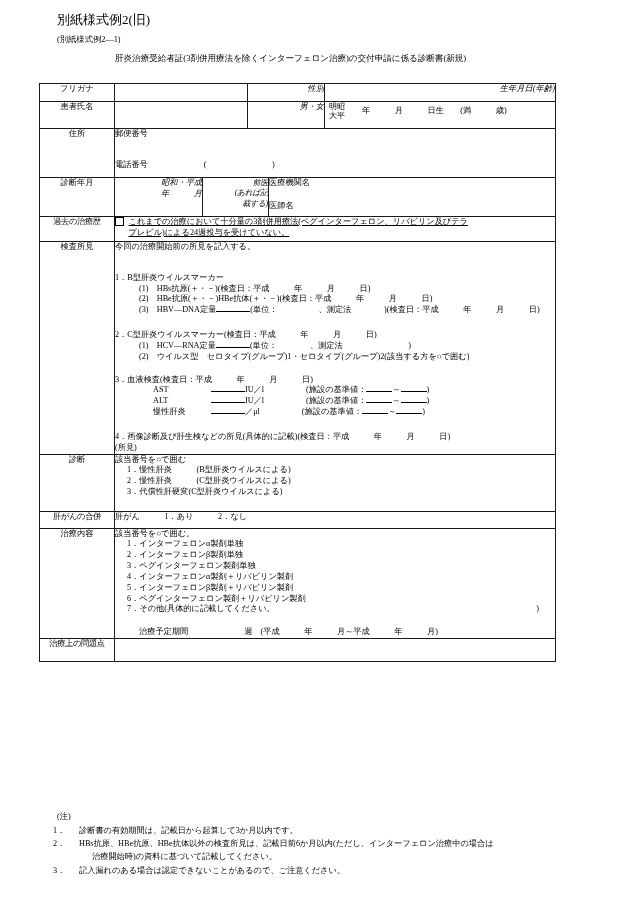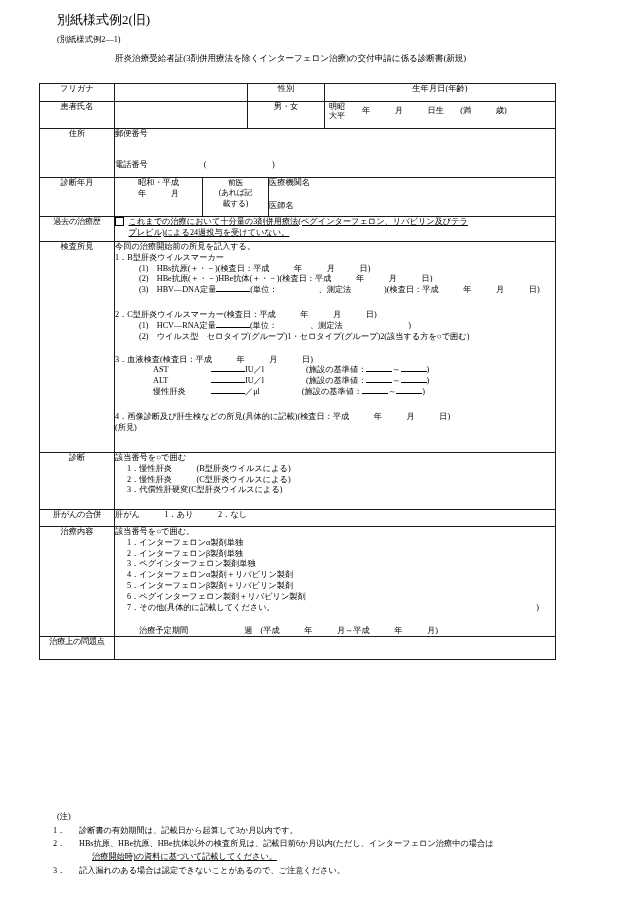--- a/index.html
+++ b/index.html
@@ -51,21 +51,21 @@
     font-size: 8.2px;
     line-height: 1.32;
   }
   .lbl {
     text-align: center;
     vertical-align: middle;
     font-size: 8.2px;
     letter-spacing: 0.1px;
   }
   .lbl-tight { letter-spacing: -0.3px; }
-  .ctr { text-align: center; }
+  .ctr { text-align: right; font-style: italic; }
   .mid { vertical-align: middle; }
   .cell-body { padding: 3px 6px 3px 7px; }
   .u { text-decoration: underline; }
   .blank-u {
     display: inline-block;
     border-bottom: 0.8px solid #000;
     width: 34px;
     vertical-align: baseline;
   }
   .blank-u.sm { width: 26px; }
@@ -94,21 +94,21 @@
     line-height: 1.55;
   }
   .notes .n-hd { margin-bottom: 1px; }
   .notes ol { margin: 0; padding: 0; list-style: none; }
   .notes li {
     padding-left: 22px;
     text-indent: -13px;
     margin-bottom: 1px;
   }
   .notes li .num { display: inline-block; width: 13px; }
-  .notes li .cont { display: block; padding-left: 13px; text-indent: 0; text-decoration: underline; }
+  .notes li .cont { display: block; padding-left: 13px; text-indent: 0; }
 </style>
 </head>
 <body>
 
 <div class="page">
 
   <div class="hdr">
     <div class="hdr-line1">別紙様式例2(旧)</div>
     <div class="hdr-line2">(別紙様式例2—1)</div>
     <div class="hdr-title">肝炎治療受給者証(3剤併用療法を除くインターフェロン治療)の交付申請に係る診断書(新規)</div>
@@ -187,21 +187,21 @@
           </span>
         </div>
       </td>
     </tr>
 
     <tr>
       <td class="lbl mid" style="height:210px">検査所見</td>
       <td colspan="5" class="cell-body">
         <div>今回の治療開始前の所見を記入する。</div>
 
-        <div style="margin-top:0">1．B型肝炎ウイルスマーカー</div>
+        <div style="margin-top:20px">1．B型肝炎ウイルスマーカー</div>
         <div class="indent2 rowline">(1)　HBs抗原(＋・－)(検査日：平成　　　年　　　月　　　日)</div>
         <div class="indent2 rowline">(2)　HBe抗原(＋・－)HBe抗体(＋・－)(検査日：平成　　　年　　　月　　　日)</div>
         <div class="indent2 rowline">
           <span>(3)　HBV—DNA定量</span><span class="blank-u"></span><span>(単位：　　　　　、測定法　　　　)(検査日：平成　　　年　　　月　　　日)</span>
         </div>
 
         <div style="height:14px"></div>
         <div>2．C型肝炎ウイルスマーカー(検査日：平成　　　年　　　月　　　日)</div>
         <div class="indent2 rowline">
           <span>(1)　HCV—RNA定量</span><span class="blank-u"></span><span>(単位：　　　　、測定法　　　　　　　　)</span>

